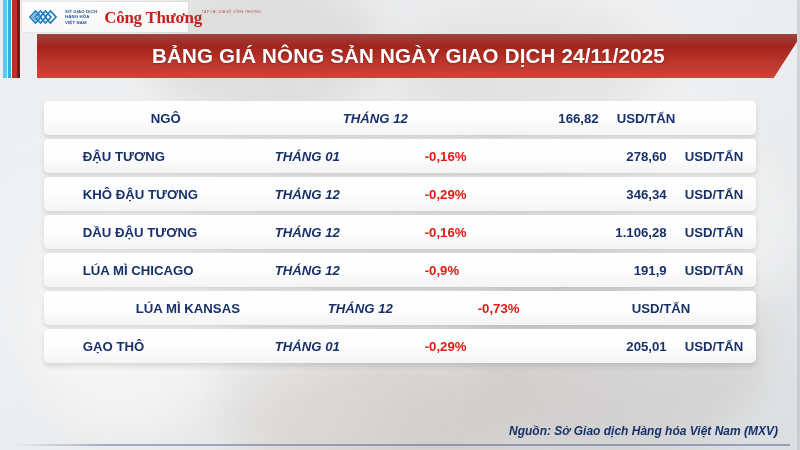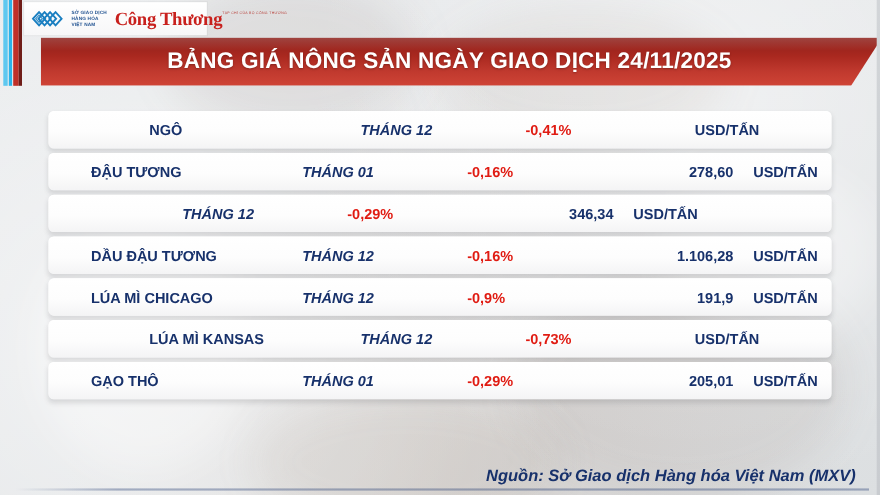--- a/index.html
+++ b/index.html
@@ -175,21 +175,21 @@
   .c-month  { width: 150px; white-space: nowrap; font-style: italic; }
   .c-change { width: 136px; color: #e01b12; white-space: nowrap; }
   .c-price  { width: 106px; text-align: right; white-space: nowrap; }
   .c-unit   { padding-left: 18px; white-space: nowrap; }
 
   
   .source {
     position: absolute;
     right: 22px;
     top: 424px;
-    font-size: 15px;
+    font-size: 12px;
     font-style: italic;
     font-weight: bold;
     color: #17316b;
     white-space: nowrap;
     z-index: 7;
     margin-left: 33px;
   }
   .source-rule {
     position: absolute;
     left: 14px;
@@ -252,31 +252,32 @@
 
   <div class="banner">
     <div class="banner-sheen"></div>
     <div class="banner-title">BẢNG GIÁ NÔNG SẢN NGÀY GIAO DỊCH 24/11/2025</div>
   </div>
 
   <div class="rows" id="rows-container">
       <div class="row">
         <div class="c-name">NGÔ</div>
         <div class="c-month">THÁNG 12</div>
-        <div class="c-change">-0,41%</div>
+        <div class="c-price">166,82</div>
         <div class="c-unit">USD/TẤN</div>
       </div>
       <div class="row">
         <div class="c-name">ĐẬU TƯƠNG</div>
         <div class="c-month">THÁNG 01</div>
         <div class="c-change">-0,16%</div>
         <div class="c-price">278,60</div>
         <div class="c-unit">USD/TẤN</div>
       </div>
       <div class="row">
+        <div class="c-name">KHÔ ĐẬU TƯƠNG</div>
         <div class="c-month">THÁNG 12</div>
         <div class="c-change">-0,29%</div>
         <div class="c-price">346,34</div>
         <div class="c-unit">USD/TẤN</div>
       </div>
       <div class="row">
         <div class="c-name">DẦU ĐẬU TƯƠNG</div>
         <div class="c-month">THÁNG 12</div>
         <div class="c-change">-0,16%</div>
         <div class="c-price">1.106,28</div>

